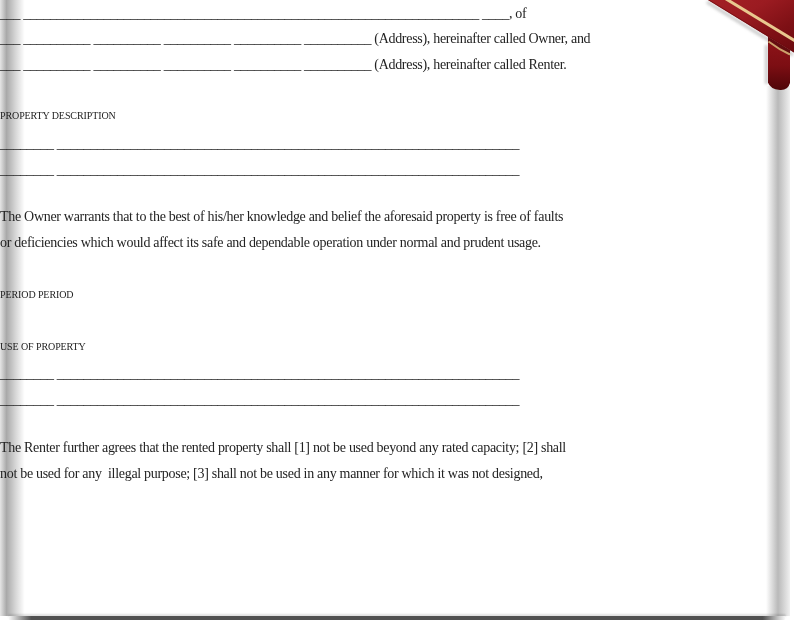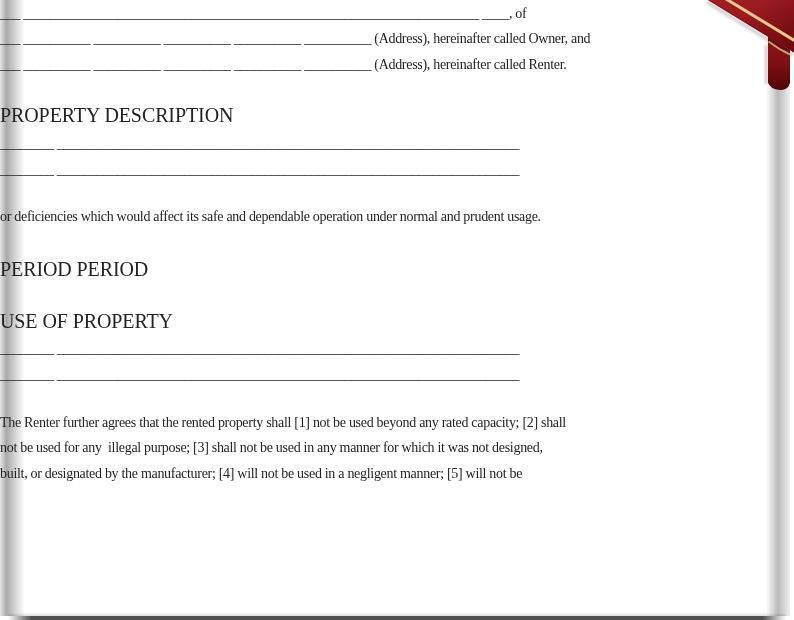--- a/index.html
+++ b/index.html
@@ -33,21 +33,21 @@
   .doc {
     position: absolute; inset: 0; z-index: 2;
     color: #232323;
     font-size: 14px;
     line-height: 25.4px;
     letter-spacing: -0.3px;
   }
   .line { white-space: pre; height: 25.4px; }
   .heading {
     font-weight: normal;
-    font-size: 20px;
+    font-size: 10px;
     line-height: 25.4px;
     letter-spacing: -0.1px;
     white-space: pre;
   }
   .parties { padding-top: 1px; }
   .h-pd { margin-top: 25.4px; }
   .blank-1 { margin-top: 3.4px; }
   .blank-2 { margin-top: 0.6px; }
   .warranty { margin-top: 21.6px; }
   .h-rp { margin-top: 27.2px; }
@@ -108,31 +108,31 @@
       <div class="line">___ ____________________________________________________________________ ____, of</div>
       <div class="line">___ __________ __________ __________ __________ __________ (Address), hereinafter called Owner, and</div>
       <div class="line">___ __________ __________ __________ __________ __________ (Address), hereinafter called Renter.</div>
     </div>
 
     <h2 class="heading h-pd">PROPERTY DESCRIPTION</h2>
     <div class="line blank-1">________ _____________________________________________________________________</div>
     <div class="line blank-2">________ _____________________________________________________________________</div>
 
     <div class="warranty">
+      <div class="line">The Owner warrants that to the best of his/her knowledge and belief the aforesaid property is free of faults</div>
       <div class="line">or deficiencies which would affect its safe and dependable operation under normal and prudent usage.</div>
     </div>
 
     <h2 class="heading h-rp">PERIOD PERIOD</h2>
     <div>
     </div>
 
     <h2 class="heading h-up">USE OF PROPERTY</h2>
     <div class="line blank-3">________ _____________________________________________________________________</div>
     <div class="line blank-4">________ _____________________________________________________________________</div>
 
     <div class="terms">
       <div class="line">The Renter further agrees that the rented property shall [1] not be used beyond any rated capacity; [2] shall</div>
       <div class="line">not be used for any  illegal purpose; [3] shall not be used in any manner for which it was not designed,</div>
-      <div class="line">built, or designated by the manufacturer; [4] will not be used in a negligent manner; [5] will not be</div>
     </div>
 
   </div>
 </div>
 
 </body></html>

